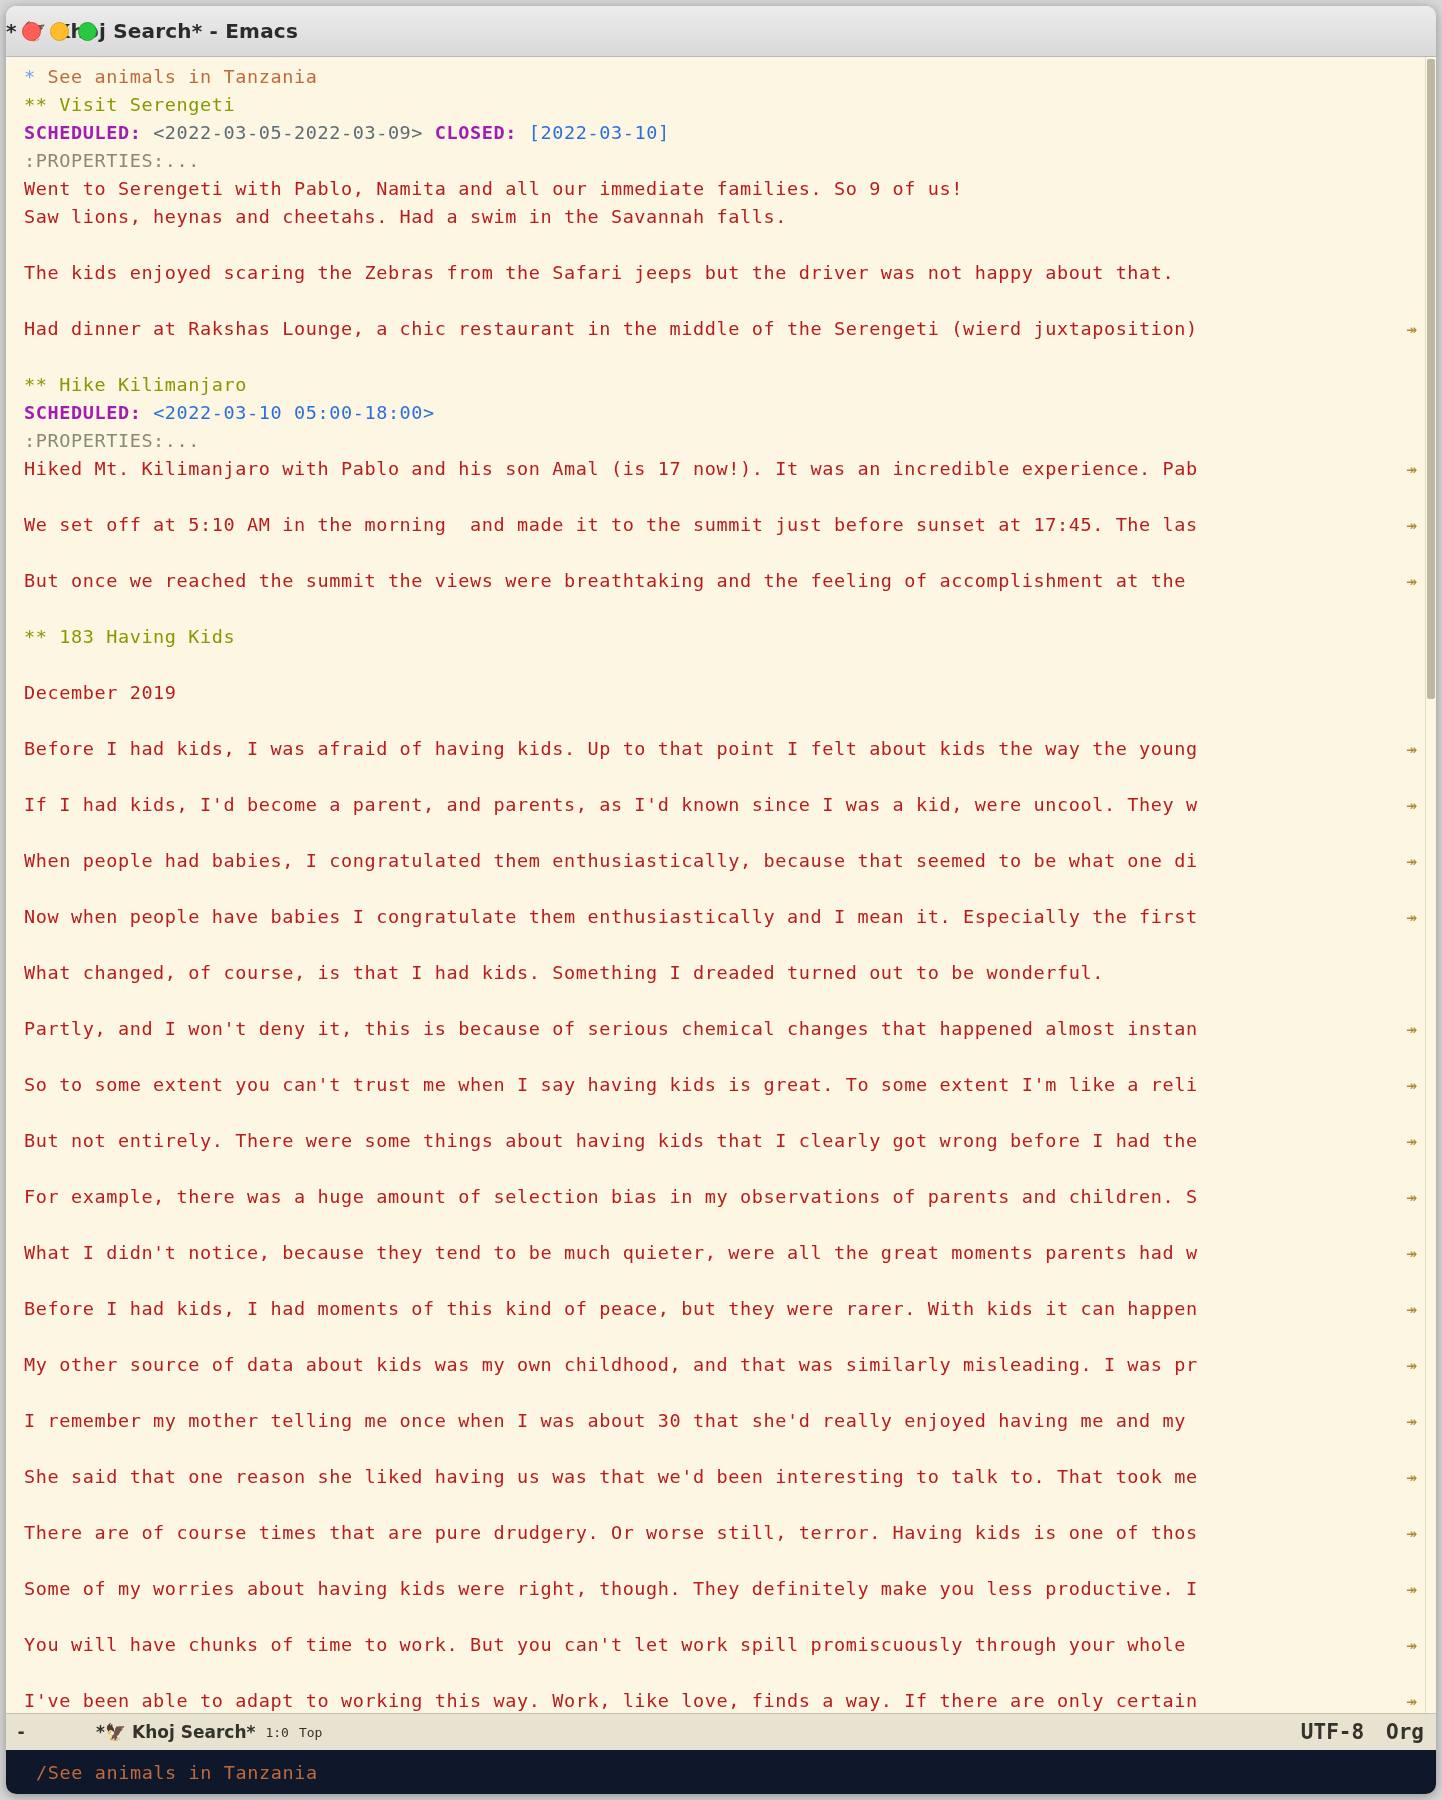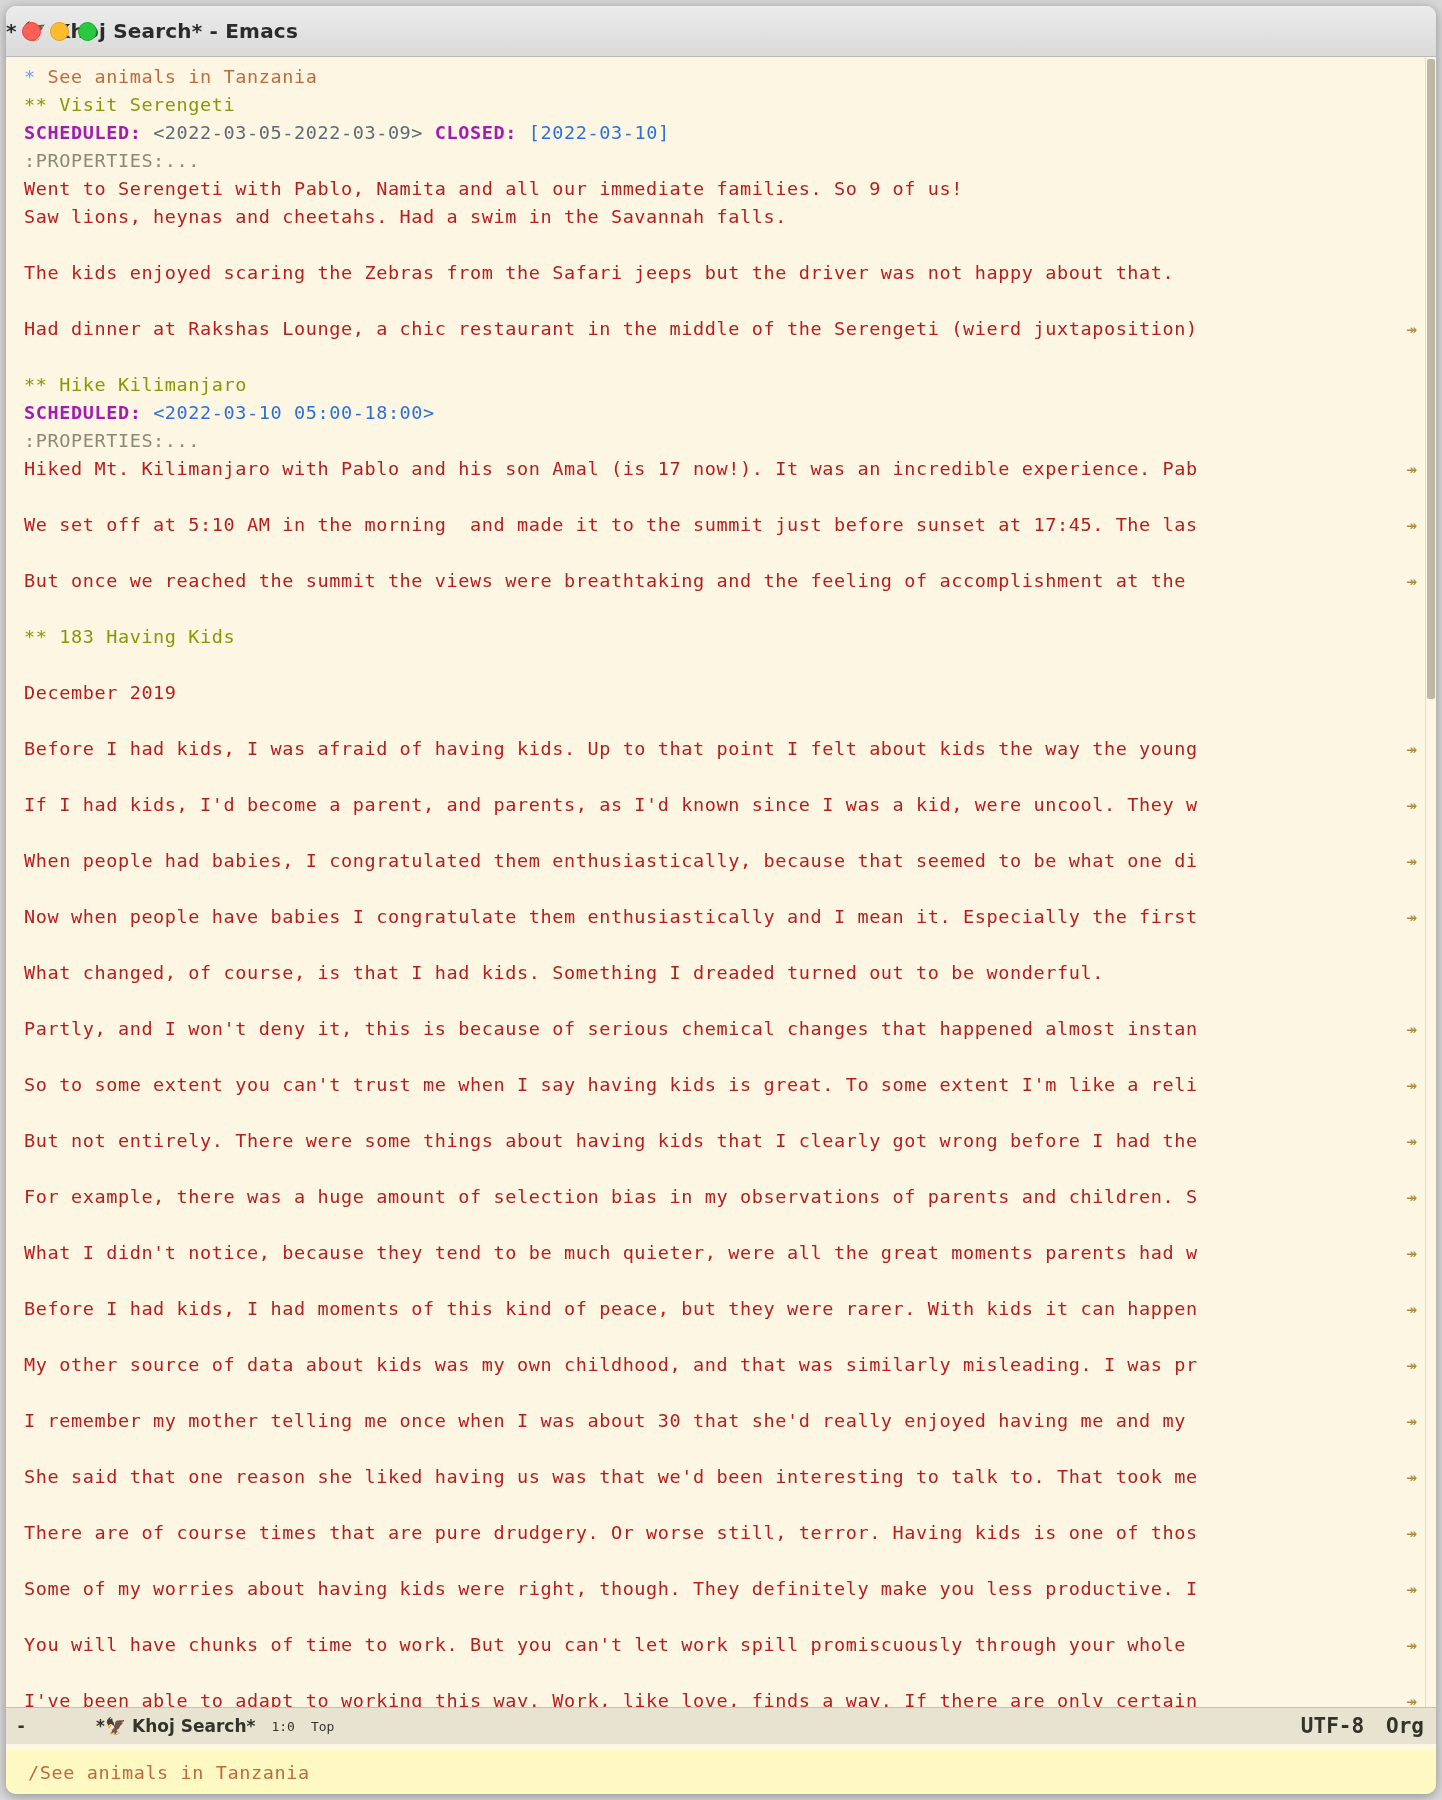--- a/index.html
+++ b/index.html
@@ -127,21 +127,21 @@
     font-family: "DejaVu Sans", sans-serif;
     font-size: 17px;
     font-weight: bold;
     color: #33332c;
     padding: 0 12px;
     position: relative;
   }
   .ml-left {
     display: flex;
     align-items: center;
-    gap: 16px;
+    gap: 10px;
     margin-left: 78px;
   }
   .ml-dash {
     position: absolute;
     left: 10px;
     top: 0;
     bottom: 0;
     width: 18px;
     display: flex;
     align-items: center;
@@ -153,28 +153,27 @@
   .ml-right {
     margin-left: auto;
     display: flex;
     gap: 22px;
     font-family: "DejaVu Sans Mono", monospace;
     font-size: 21px;
   }
   .minibuffer {
     flex: 0 0 44px;
     height: 44px;
-    background: #fef9c3;
+    background: #0f172a;
     color: #c06a3b;
     font-size: 18.5px;
     display: flex;
     align-items: center;
-    padding-left: 22px;
+    padding-left: 30px;
     letter-spacing: 0.6px;
-    margin-top: 6px;
   }
 </style>
 </head>
 <body>
 
 <div class="window">
 
   <div class="titlebar">
     <div class="traffic">
       <span class="dot red"></span>

